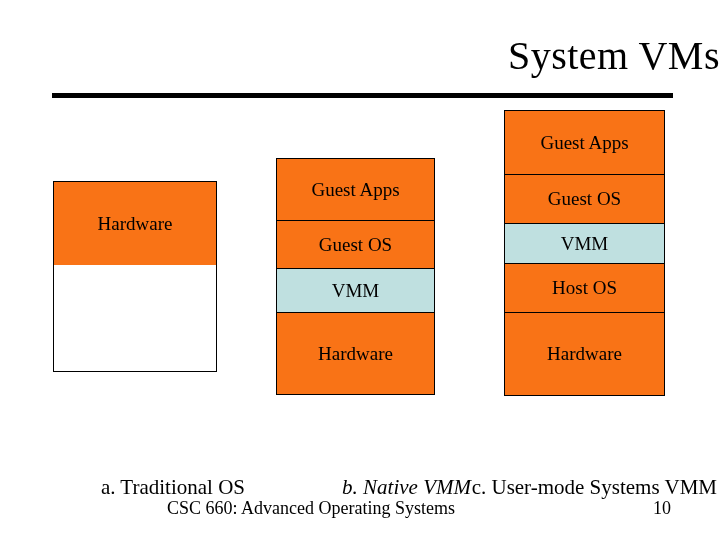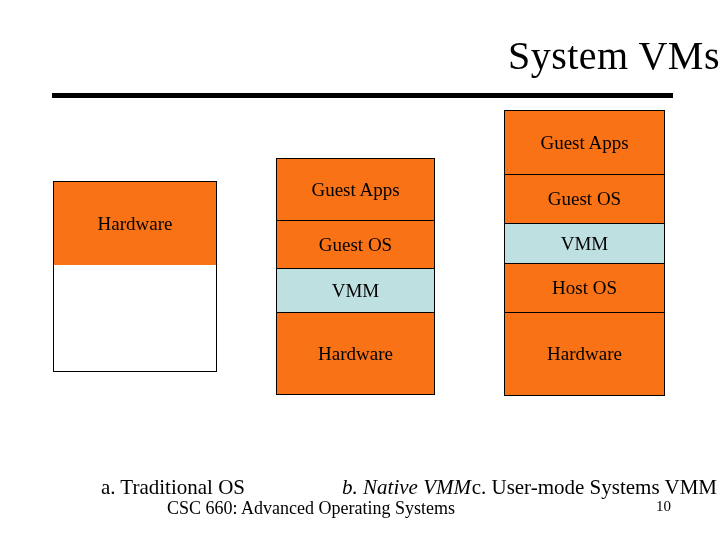--- a/index.html
+++ b/index.html
@@ -66,21 +66,21 @@
   .footer-course {
     position: absolute;
     left: 167px;
     top: 498px;
     font-size: 18px;
   }
   .footer-page {
     position: absolute;
     right: 49px;
     top: 498px;
-    font-size: 15px;
+    font-size: 18px;
   }
 </style>
 </head>
 <body>
 
 <div class="slide">
 
   <h1 class="title">System VMs</h1>
   <div class="rule"></div>
 

